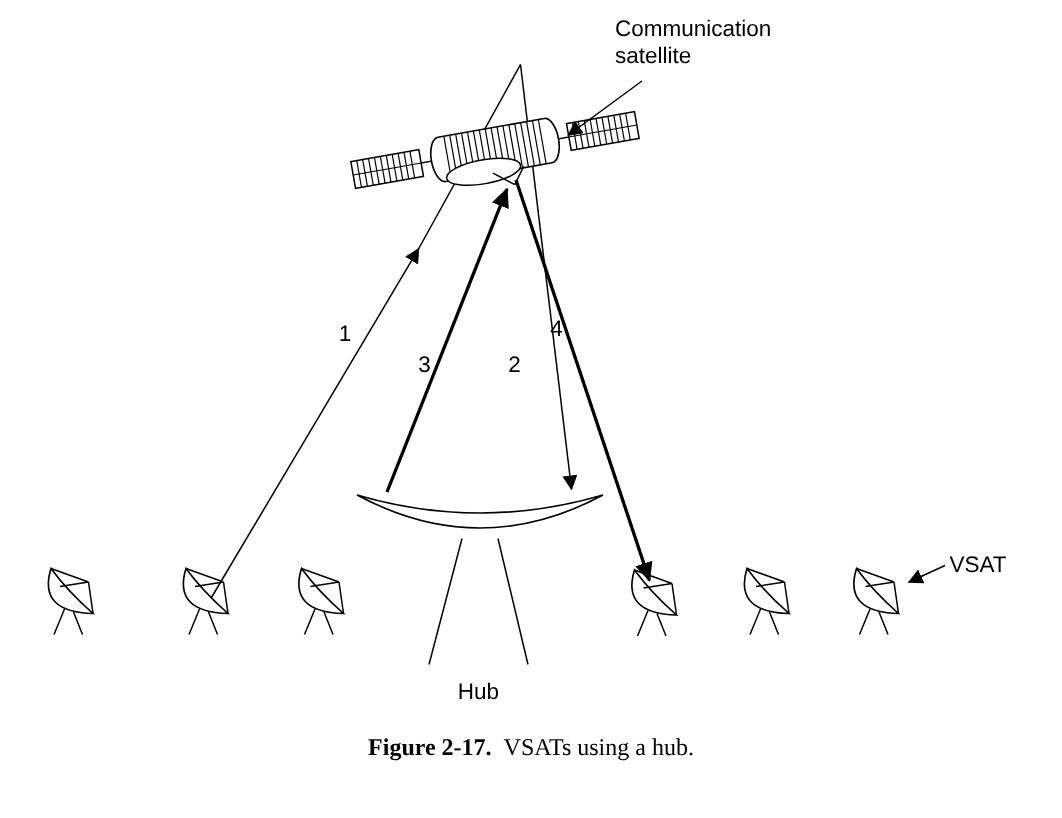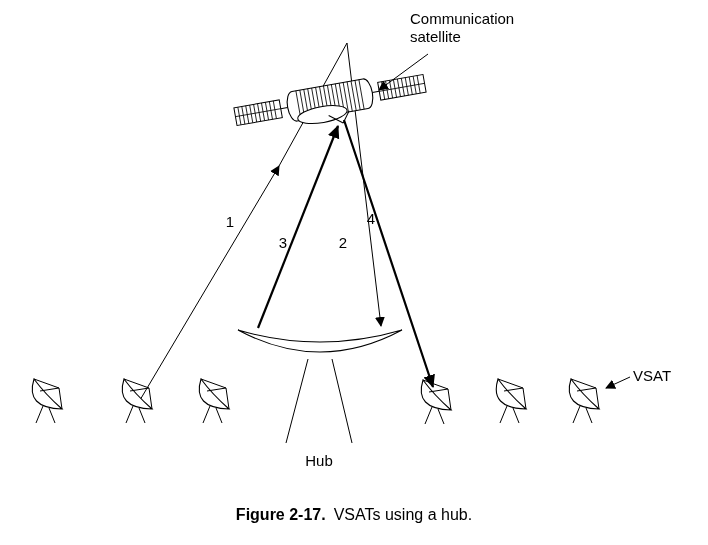--- a/index.html
+++ b/index.html
@@ -12,23 +12,23 @@
   }
   svg{display:block;}
   .lbl{
     font-family:"Liberation Sans", sans-serif;
     font-size:15px;
     fill:#000;
   }
   .caption{
     position:absolute;
     left:0;right:0;
-    top:506px;
+    top:490px;
     text-align:center;
-    font-family:Liberation Sans, sans-serif;
+    font-family:Liberation Serif, serif;
     font-size:16px;
     color:#000;
   }
   .caption .fig{font-weight:bold;margin-right:8px;}
 </style>
 </head>
 <body>
 
 <div class="page">
 

